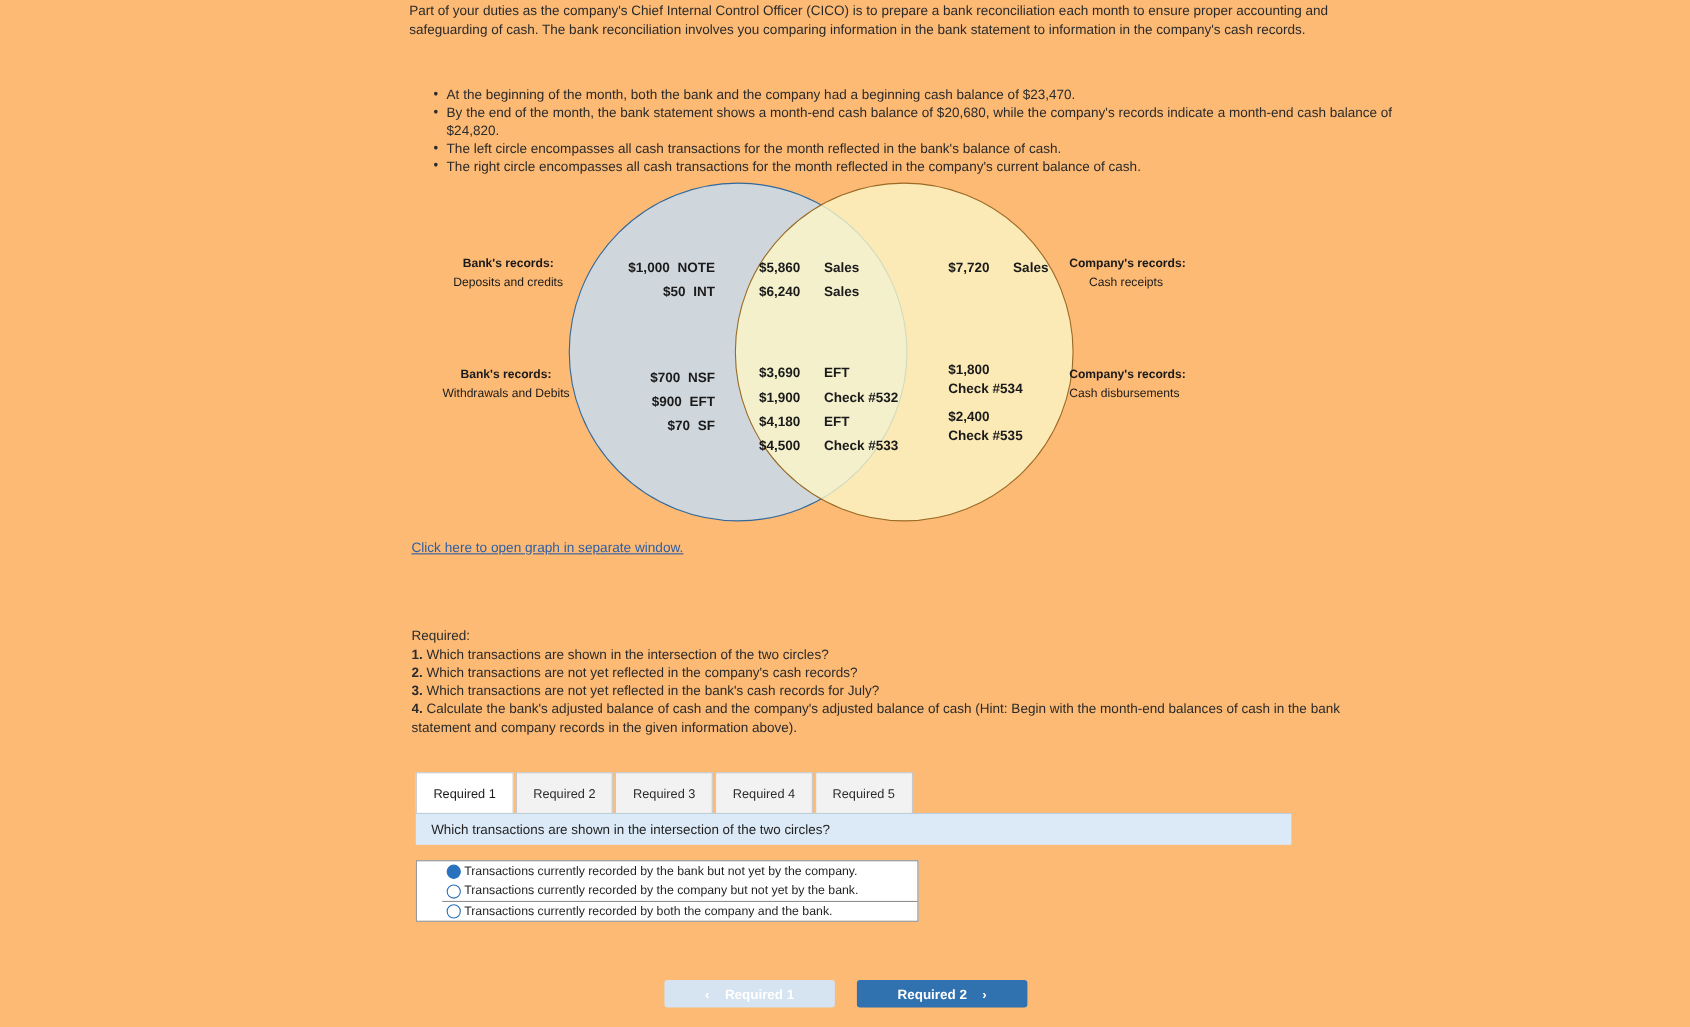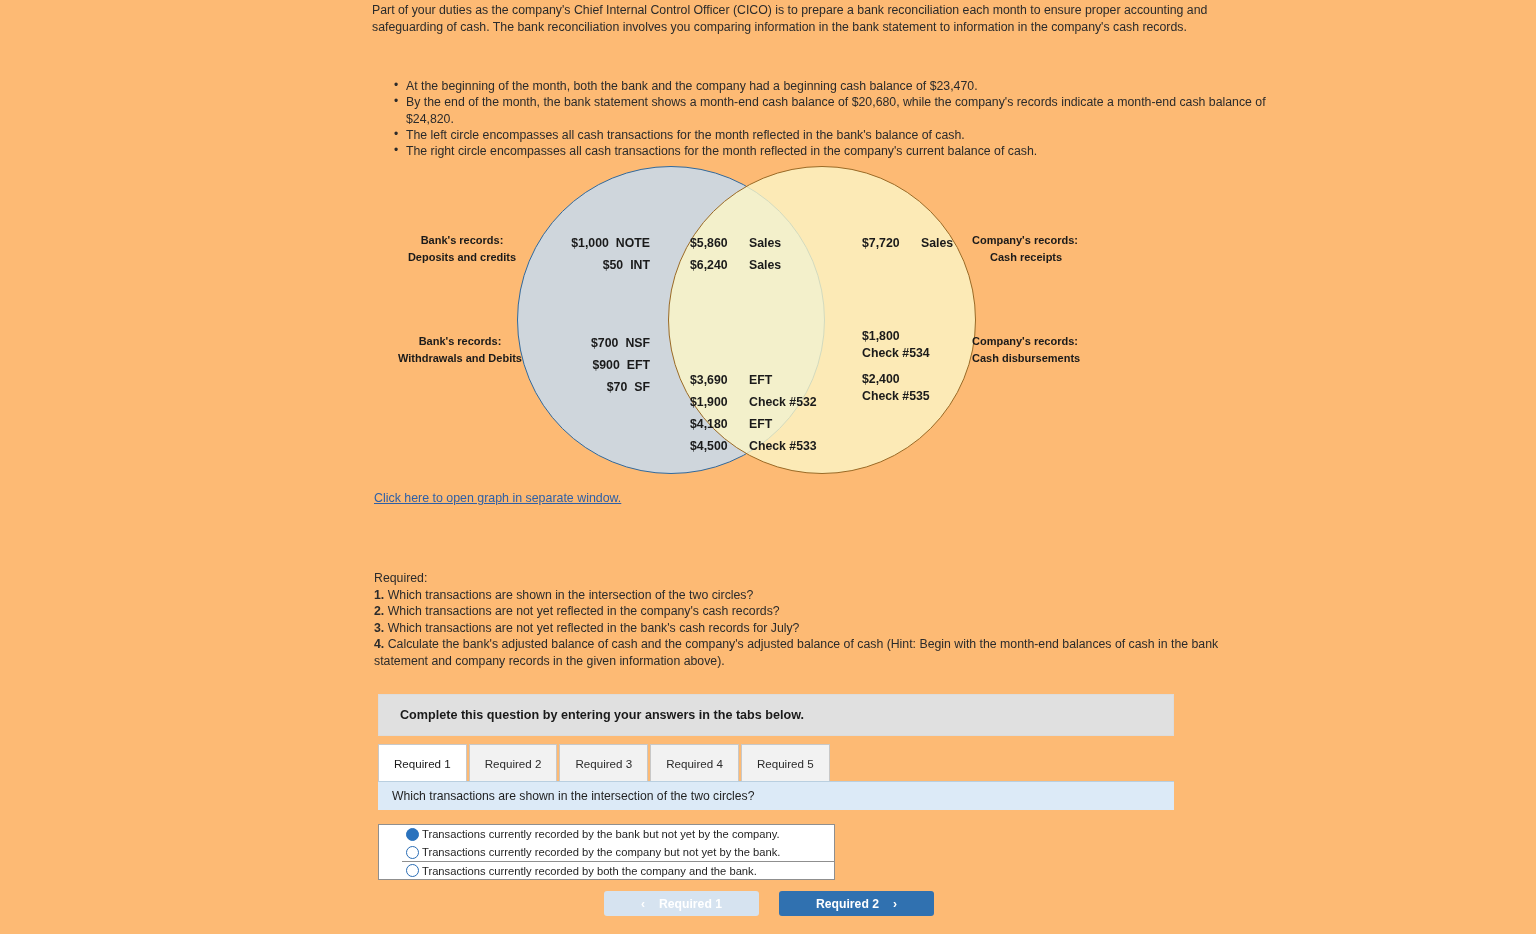--- a/index.html
+++ b/index.html
@@ -88,38 +88,38 @@
     line-height: 17px;
     color: #1a1a1a;
     white-space: nowrap;
   }
 
   .lbl-bank-deposits { left: 10px; top: 72px; text-align: center; width: 160px; }
   .lbl-bank-withdraw { left: -2px; top: 173px; text-align: center; width: 180px; }
   .lbl-co-receipts   { left: 600px; top: 72px; text-align: left; width: 210px; }
   .lbl-co-disburse   { left: 600px; top: 173px; text-align: left; width: 210px; }
   .lbl-head { font-weight: bold; display: block; }
-  .lbl-sub  { display: block; font-weight: bold; }
+  .lbl-sub  { display: block; font-weight: normal; }
   .lbl-co-receipts .lbl-sub { padding-left: 18px; }
 
   .venn-item {
     position: absolute;
     font-size: 12.3px;
     font-weight: bold;
     color: #1a1a1a;
     white-space: nowrap;
     line-height: 22px;
   }
 
   
   .grp-left-top  { left: 188px; top: 72px; text-align: right; width: 90px; }
   .grp-left-bot  { left: 175px; top: 172px; text-align: right; width: 103px; }
   
   .grp-mid-top   { left: 318px; top: 72px; }
-  .grp-mid-bot   { left: 318px; top: 168px; margin-top: 41px; }
+  .grp-mid-bot   { left: 318px; top: 168px; }
   
   .grp-right-top { left: 490px; top: 72px; }
   .grp-right-bot { left: 490px; top: 168px; }
   .grp-right-bot .pair { margin-bottom: 9px; line-height: 17px; }
   .grp-right-bot .pair div { display: block; }
 
   .amt { display: inline-block; min-width: 48px; text-align: right; }
   .amt-wide { display: inline-block; min-width: 52px; text-align: left; }
   .code { display: inline-block; padding-left: 7px; }
 
@@ -379,21 +379,20 @@
       <div class="required-title">Required:</div>
       <div class="req-item"><span class="req-num">1.</span><span> Which transactions are shown in the intersection of the two circles?</span></div>
       <div class="req-item"><span class="req-num">2.</span><span> Which transactions are not yet reflected in the company's cash records?</span></div>
       <div class="req-item"><span class="req-num">3.</span><span> Which transactions are not yet reflected in the bank's cash records for July?</span></div>
       <div class="req-item"><span class="req-num">4.</span><span> Calculate the bank's adjusted balance of cash and the company's adjusted balance of cash (Hint: Begin with the month-end balances of cash in the bank statement and company records in the given information above).</span></div>
       <div class="req-item"></div>
     </div>
   </div>
 
   <div class="panel">
-    <div class="panel-banner">Complete this question by entering your answers in the tabs below.</div>
 
     <div class="tabs">
       <div class="tab active">Required 1</div>
       <div class="tab">Required 2</div>
       <div class="tab">Required 3</div>
       <div class="tab">Required 4</div>
       <div class="tab">Required 5</div>
     </div>
 
     <div class="question-bar">Which transactions are shown in the intersection of the two circles?</div>

